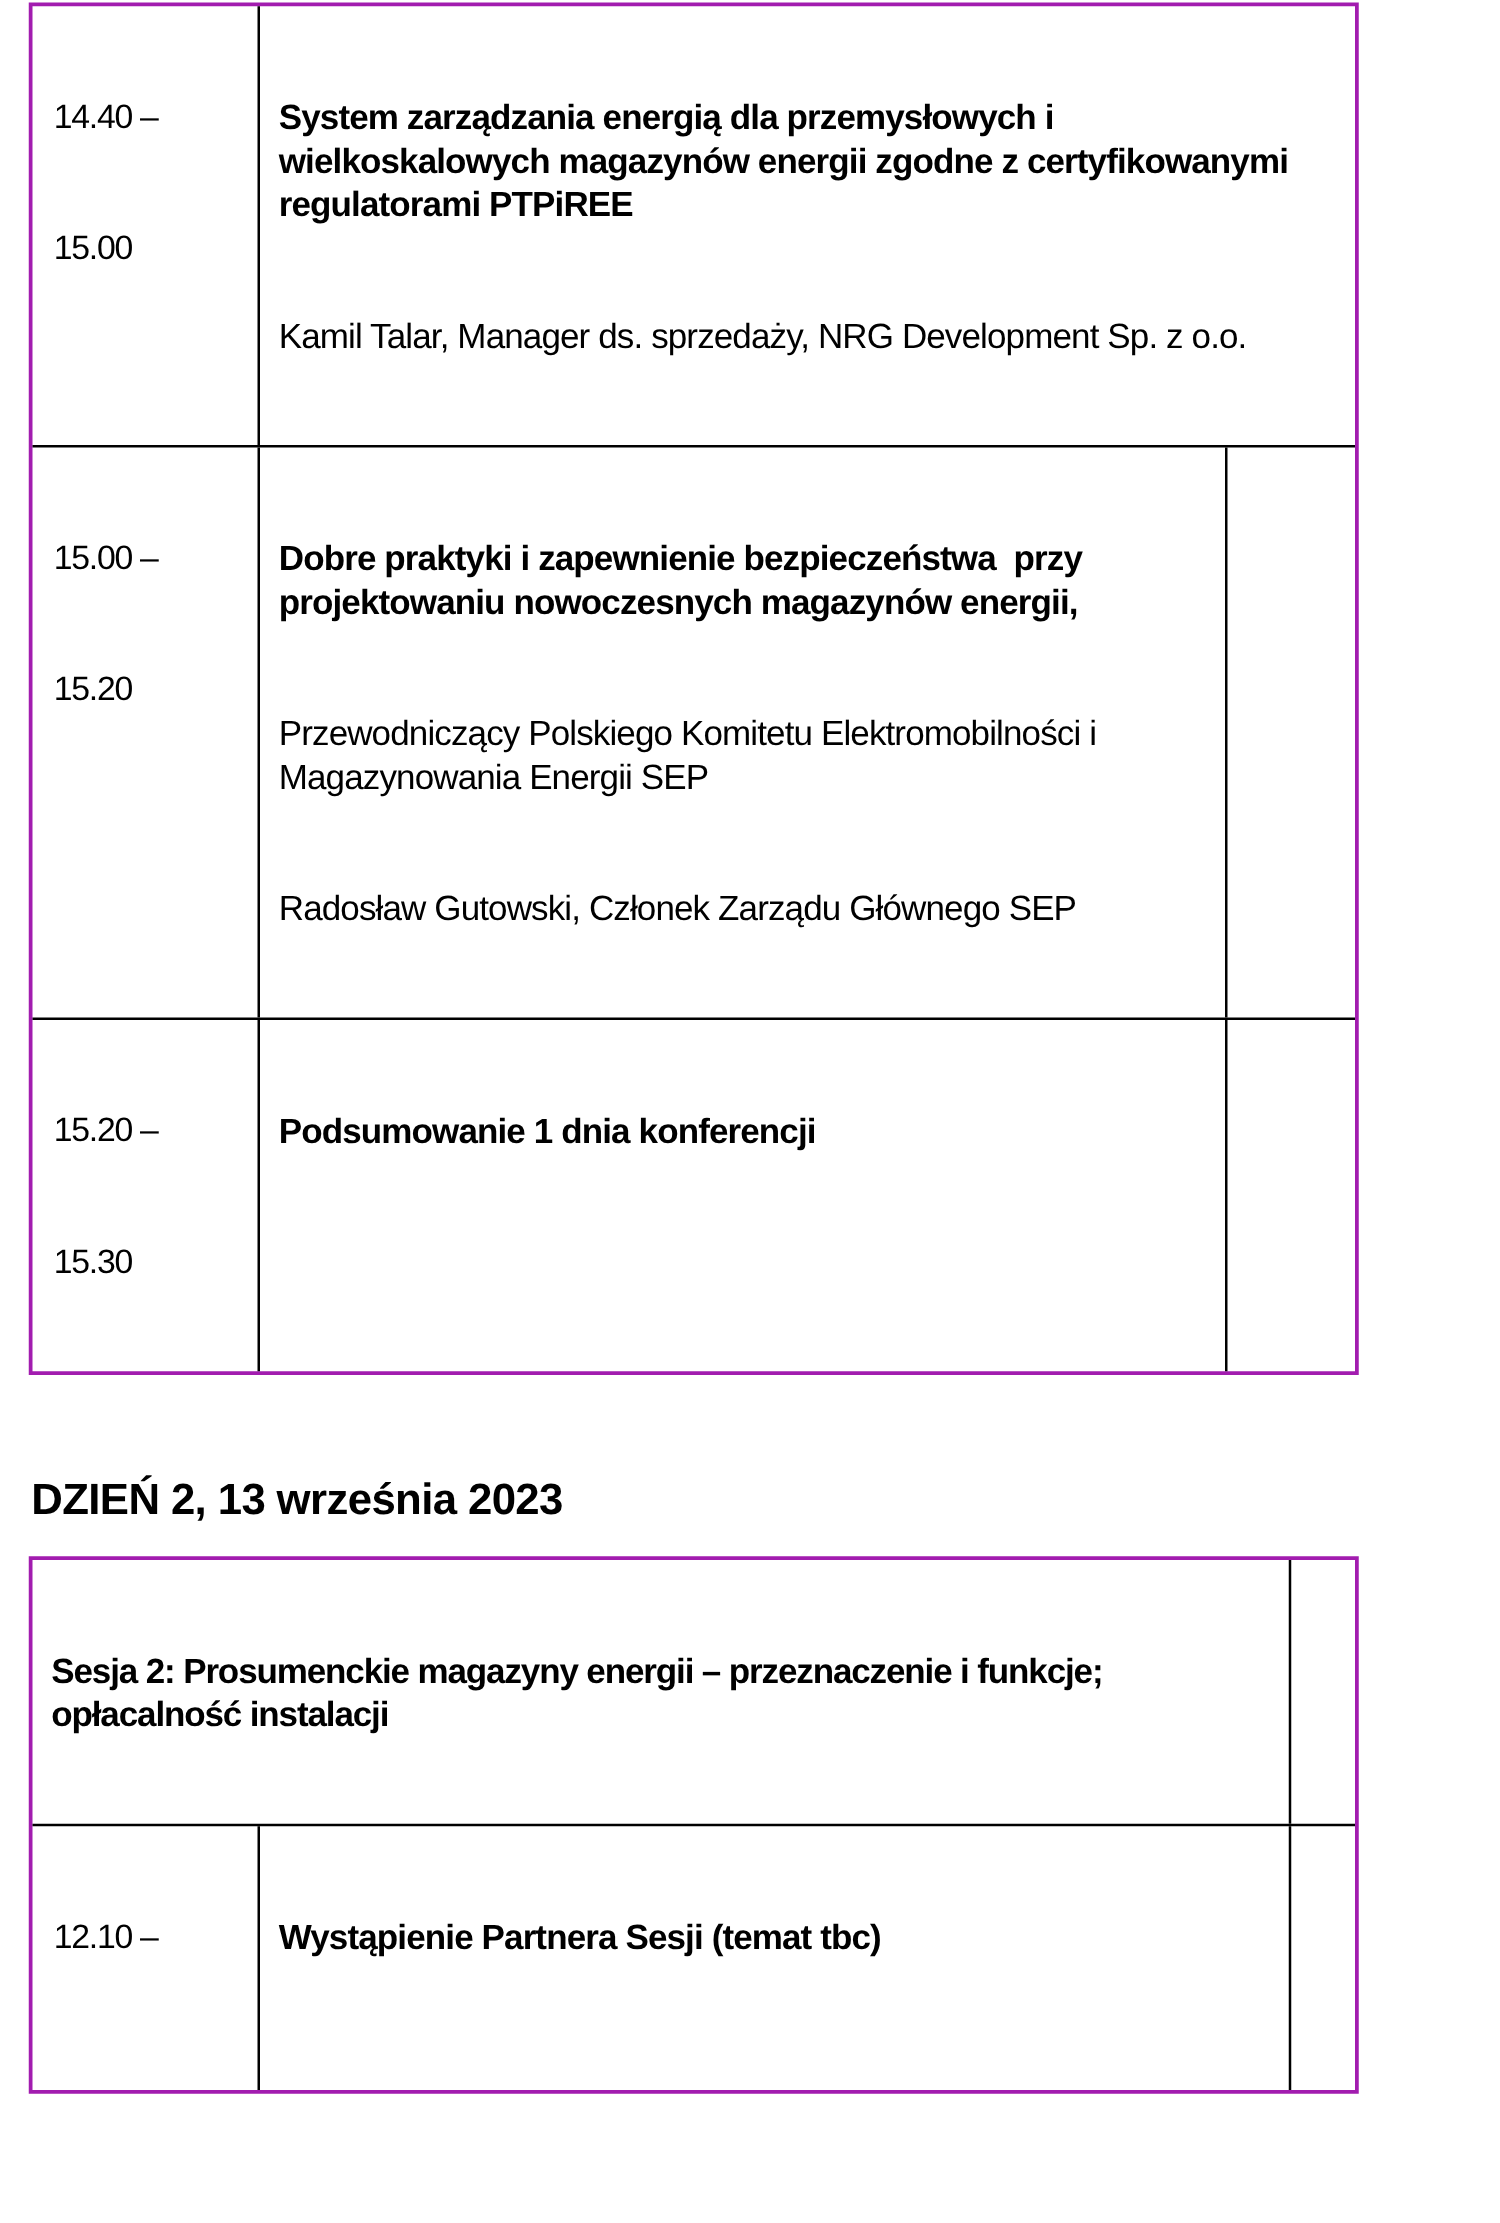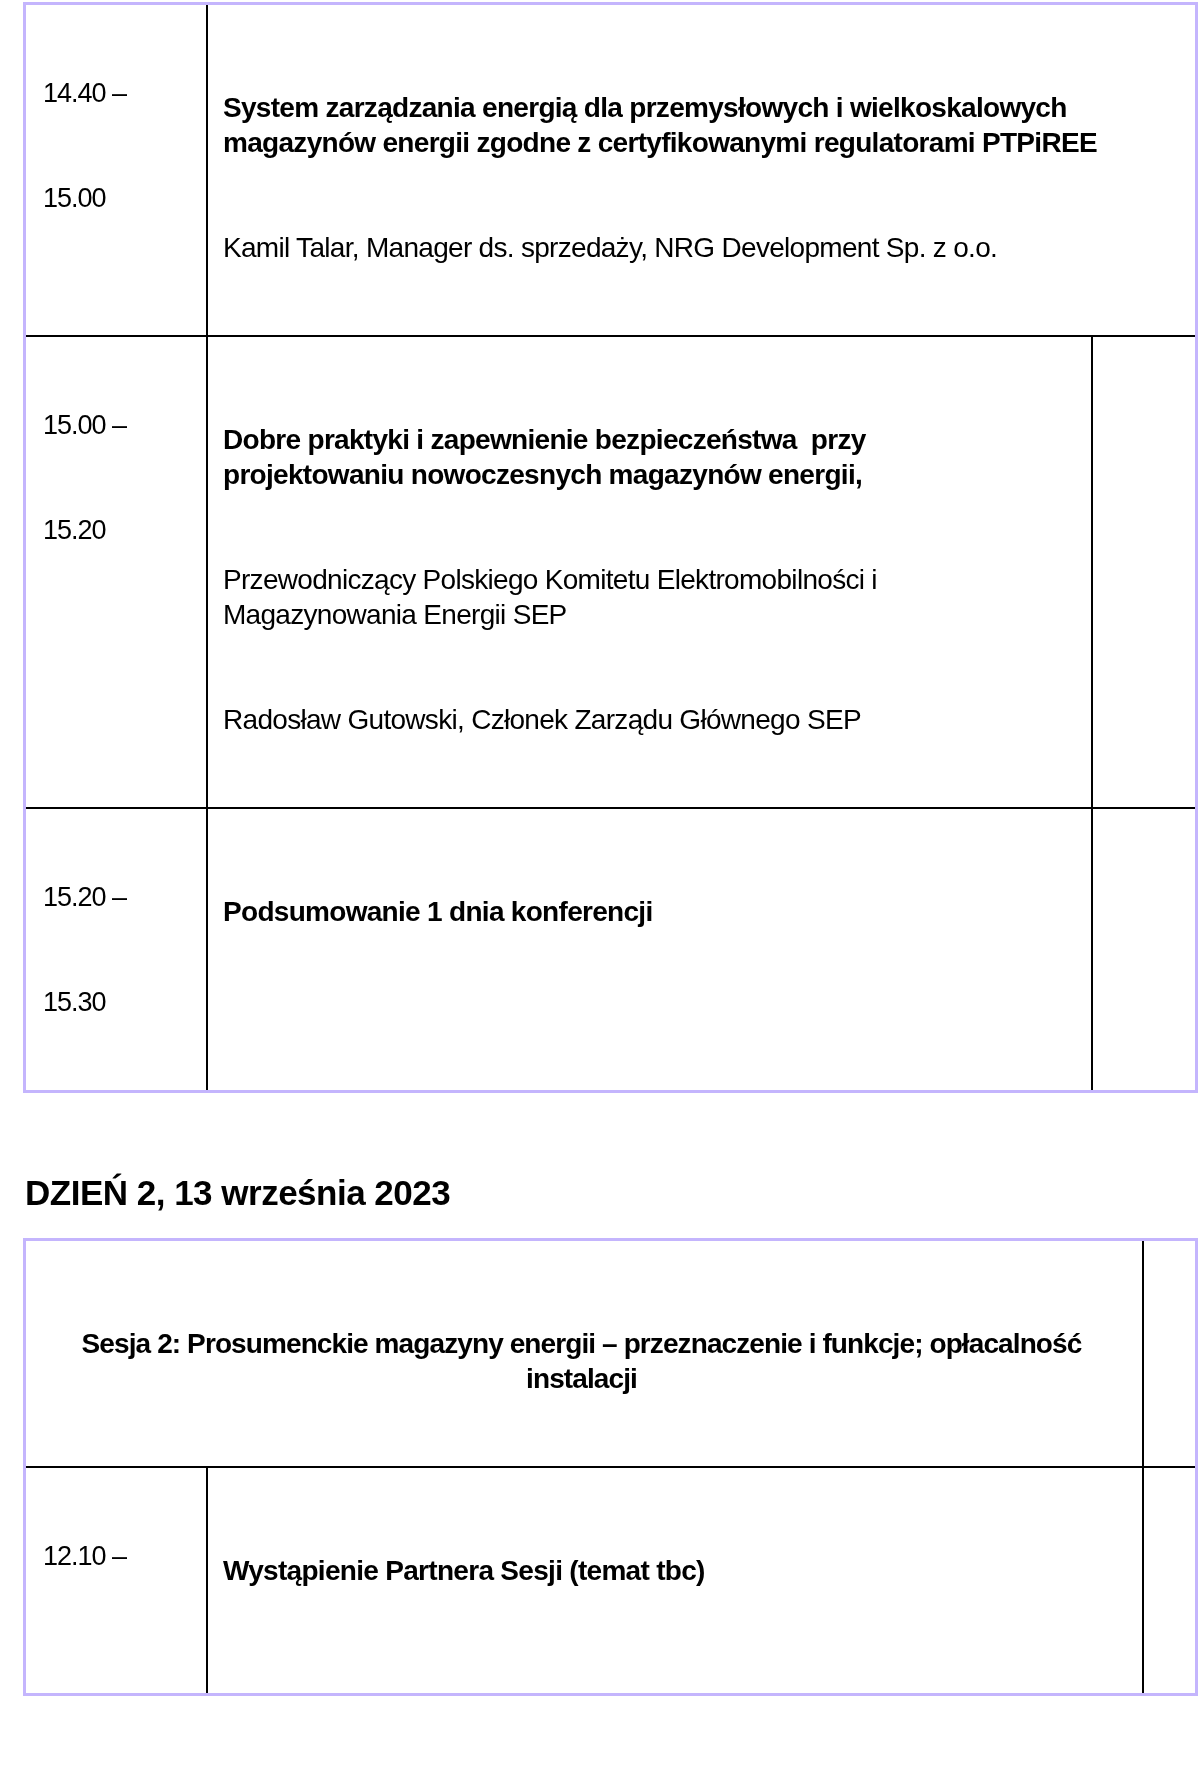--- a/index.html
+++ b/index.html
@@ -3,39 +3,39 @@
 <meta charset="utf-8">
 <style>
   * { margin: 0; padding: 0; box-sizing: border-box; }
   html, body { background: #ffffff; }
   body {
     width: 1200px; height: 1778px; overflow: hidden;
     font-family: "Liberation Sans", "DejaVu Sans", sans-serif;
     color: #000;
   }
   .tbl {
-    margin-left: 23px; width: 1175px;
-    border: 3px solid #c4b5fd;
+    margin-left: 23px; width: 1064px;
+    border: 3px solid #a21caf;
   }
   .tbl-day1 { margin-top: 2px; }
   .row { display: flex; align-items: stretch; }
   .row + .row { border-top: 2px solid #000; }
   .cell {
-    padding: 15px 38px 0 15px;
+    padding: 1px 38px 0 15px;
     font-size: 28px; line-height: 35px; letter-spacing: -0.7px;
     white-space: pre-wrap;
   }
   .time {
     flex: 0 0 180px;
     padding: 1px 4px 0 17px;
     font-size: 27px; letter-spacing: -1px;
   }
   .time div { white-space: nowrap; line-height: 35px; }
   .content { flex: 1 1 auto; border-left: 2px solid #000; }
-  .band { flex: 1 1 auto; padding-right: 20px; text-align: center; }
+  .band { flex: 1 1 auto; padding-right: 20px; }
   .band .t { letter-spacing: -0.9px; }
   .extra { flex: 0 0 53px; border-left: 2px solid #000; padding: 0; }
   .extra-w { flex: 0 0 104px; border-left: 2px solid #000; padding: 0; }
   .t { font-weight: bold; }
   .s { font-weight: normal; }
   .day-heading {
     margin: 80px 0 25px 25px;
     font-size: 35px; line-height: 40px; font-weight: bold; letter-spacing: -0.5px;
     white-space: pre-wrap;
   }

